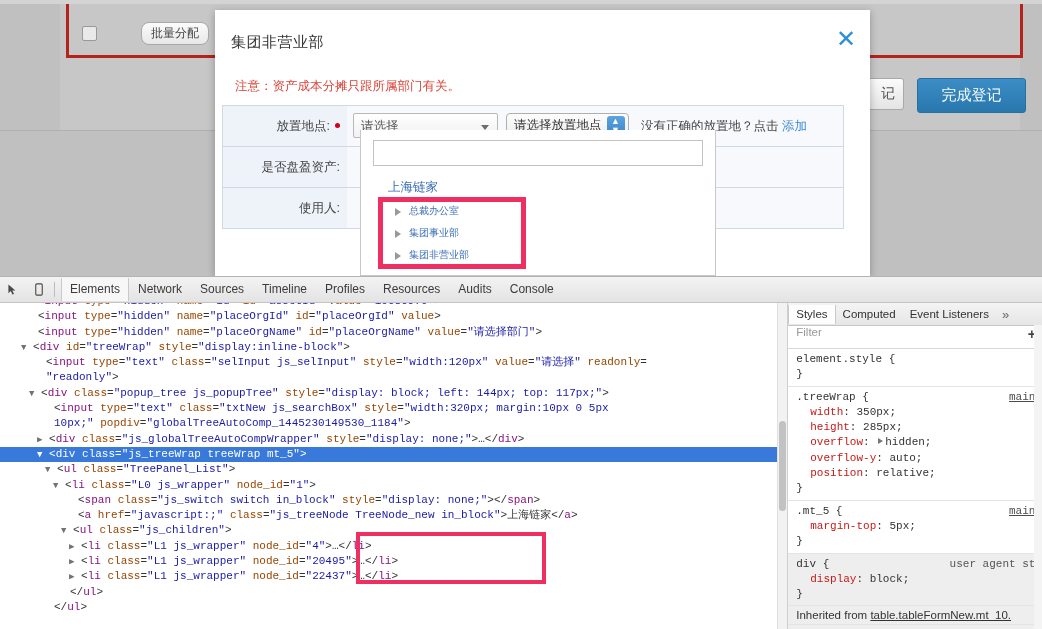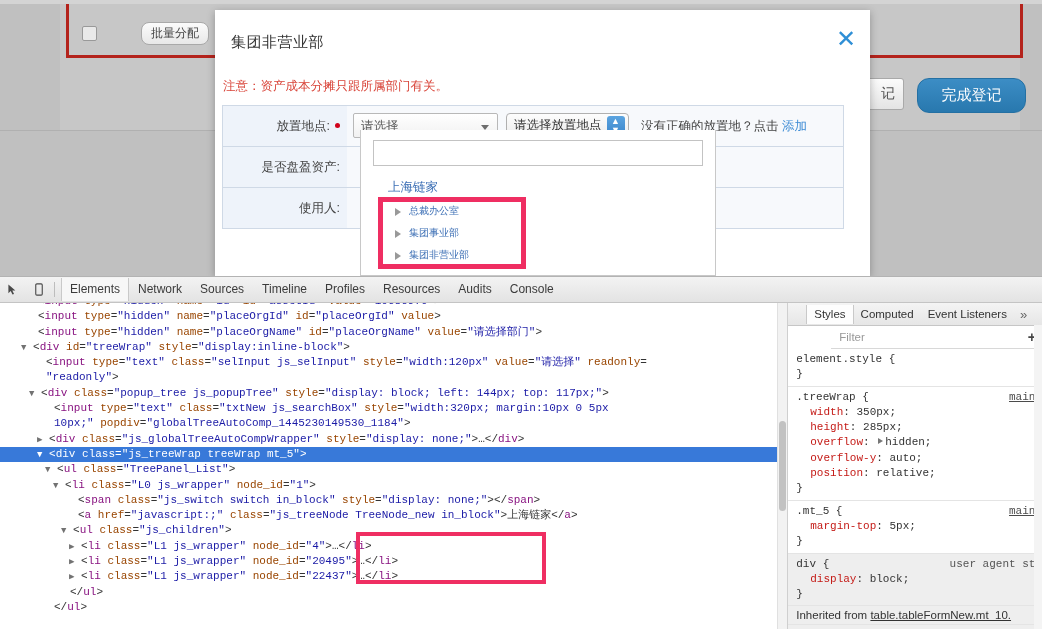--- a/index.html
+++ b/index.html
@@ -79,21 +79,21 @@
     text-align: right;
     padding: 6px 8px 0 0;
     box-sizing: border-box;
   }
   .btn-primary {
     position: absolute;
     left: 917px; top: 78px;
     width: 107px; height: 33px;
     background: linear-gradient(#3c8dc5, #2878ae);
     border: 1px solid #2470a3;
-    border-radius: 12px;
+    border-radius: 3px;
     color: #fff;
     font-size: 15px;
     text-align: center;
     line-height: 31px;
   }
   .page-divider2 {
     position: absolute;
     left: 0px; top: 130px;
     width: 1042px; height: 1px;
     background: #b0b0b0;
@@ -126,21 +126,21 @@
     right: 14px; top: 18px;
     font-size: 24px;
     color: #2f8fd6;
     line-height: 22px;
     cursor: pointer;
     font-family: "Liberation Sans", sans-serif;
     font-weight: 300;
   }
   .modal-note {
     position: absolute;
-    left: 8px; top: 68px;
+    left: 20px; top: 68px;
     font-size: 12.5px;
     color: #d9453a;
   }
 
   .form-table {
     position: absolute;
     left: 7px; top: 95px;
     width: 622px;
     border-top: 1px solid #cfd9e6;
     border-left: 1px solid #cfd9e6;
@@ -443,35 +443,32 @@
     font-size: 11.5px;
     color: #333;
     padding: 3px 7px 4px 7px;
     cursor: pointer;
     white-space: nowrap;
   }
   .st-tab.active {
     background: #fdfdfd;
     border-left: 1px solid #c9c9c9;
     border-right: 1px solid #c9c9c9;
-    margin-left: 18px;
   }
   .st-more { font-size: 13px; color: #666; padding: 0 6px; }
   .styles-filter {
     height: 22px;
     border-bottom: 1px solid #d8d8d8;
     display: flex;
-    align-items: center;
     justify-content: space-between;
     padding: 0 6px 0 8px;
     font-family: "Liberation Sans", sans-serif;
     color: #999;
     font-size: 11.5px;
     background: #fff;
-    margin-left: 43px;
   }
   .plus-ic { color: #444; font-size: 14px; font-weight: bold; }
   .rule {
     padding: 3px 6px 3px 8px;
     border-bottom: 1px solid #e4e4e4;
     position: relative;
     line-height: 15.3px;
     white-space: pre;
   }
   .rule.ua { background: #eeeeee; }

